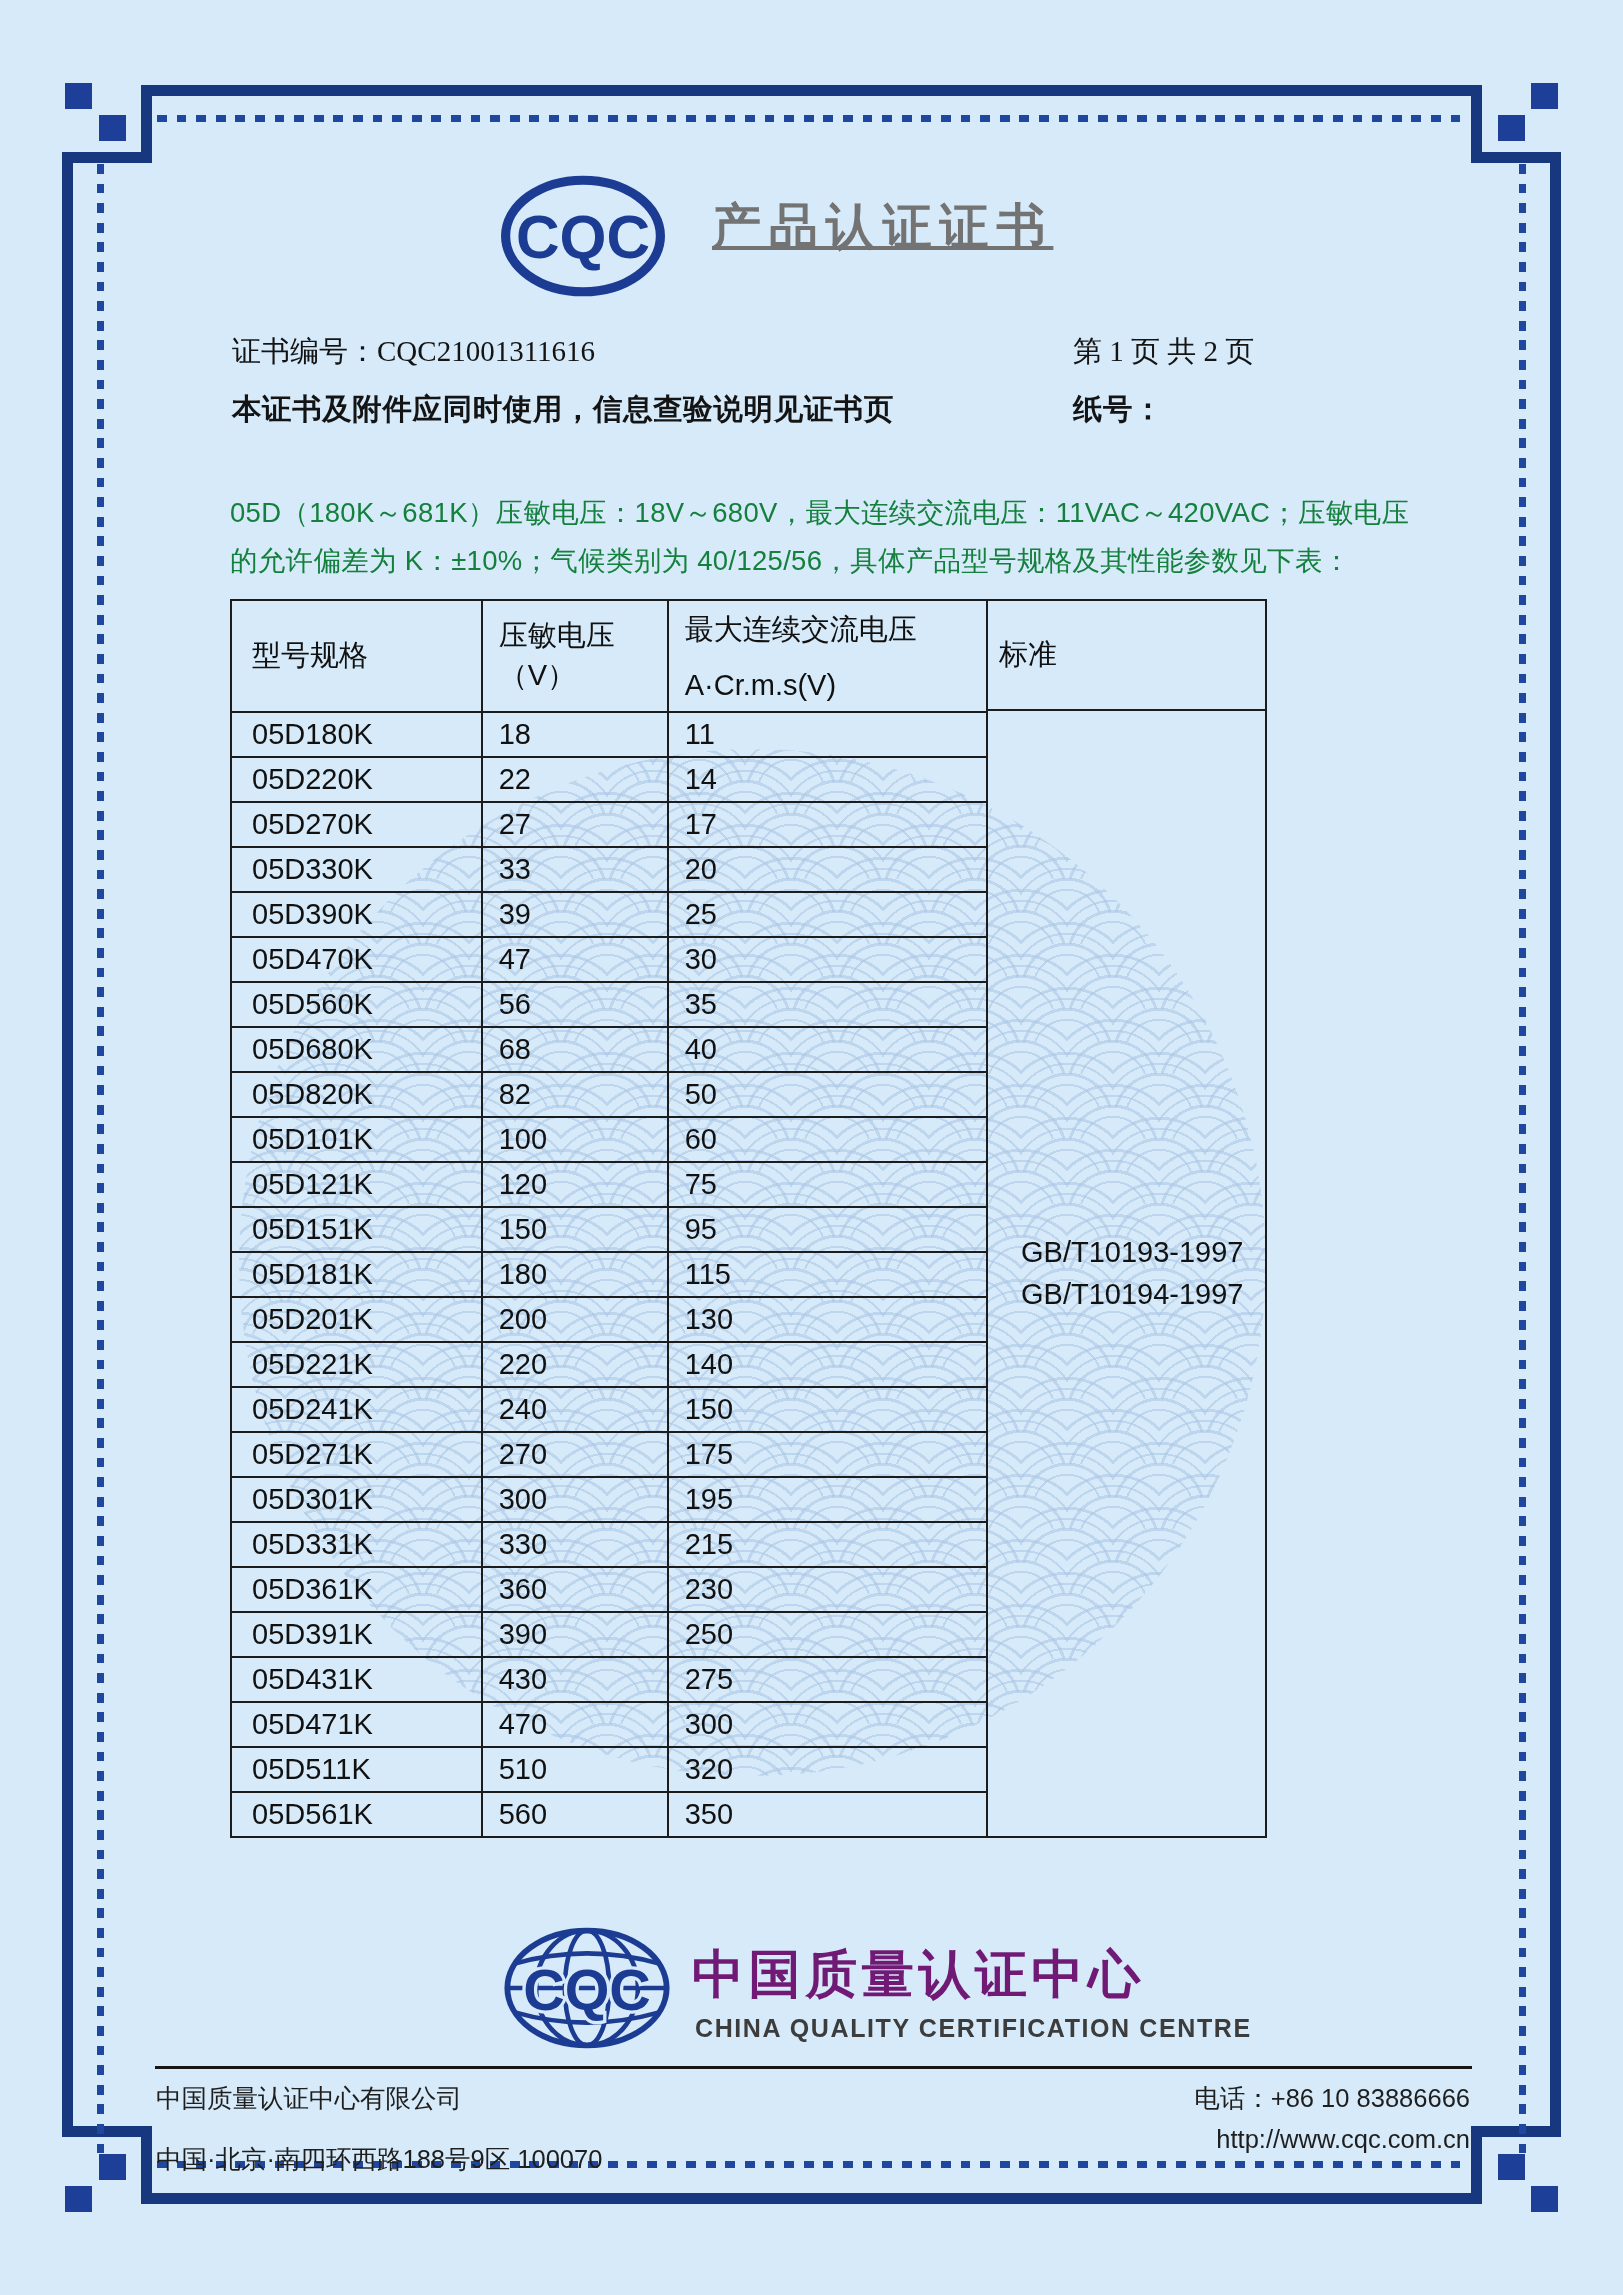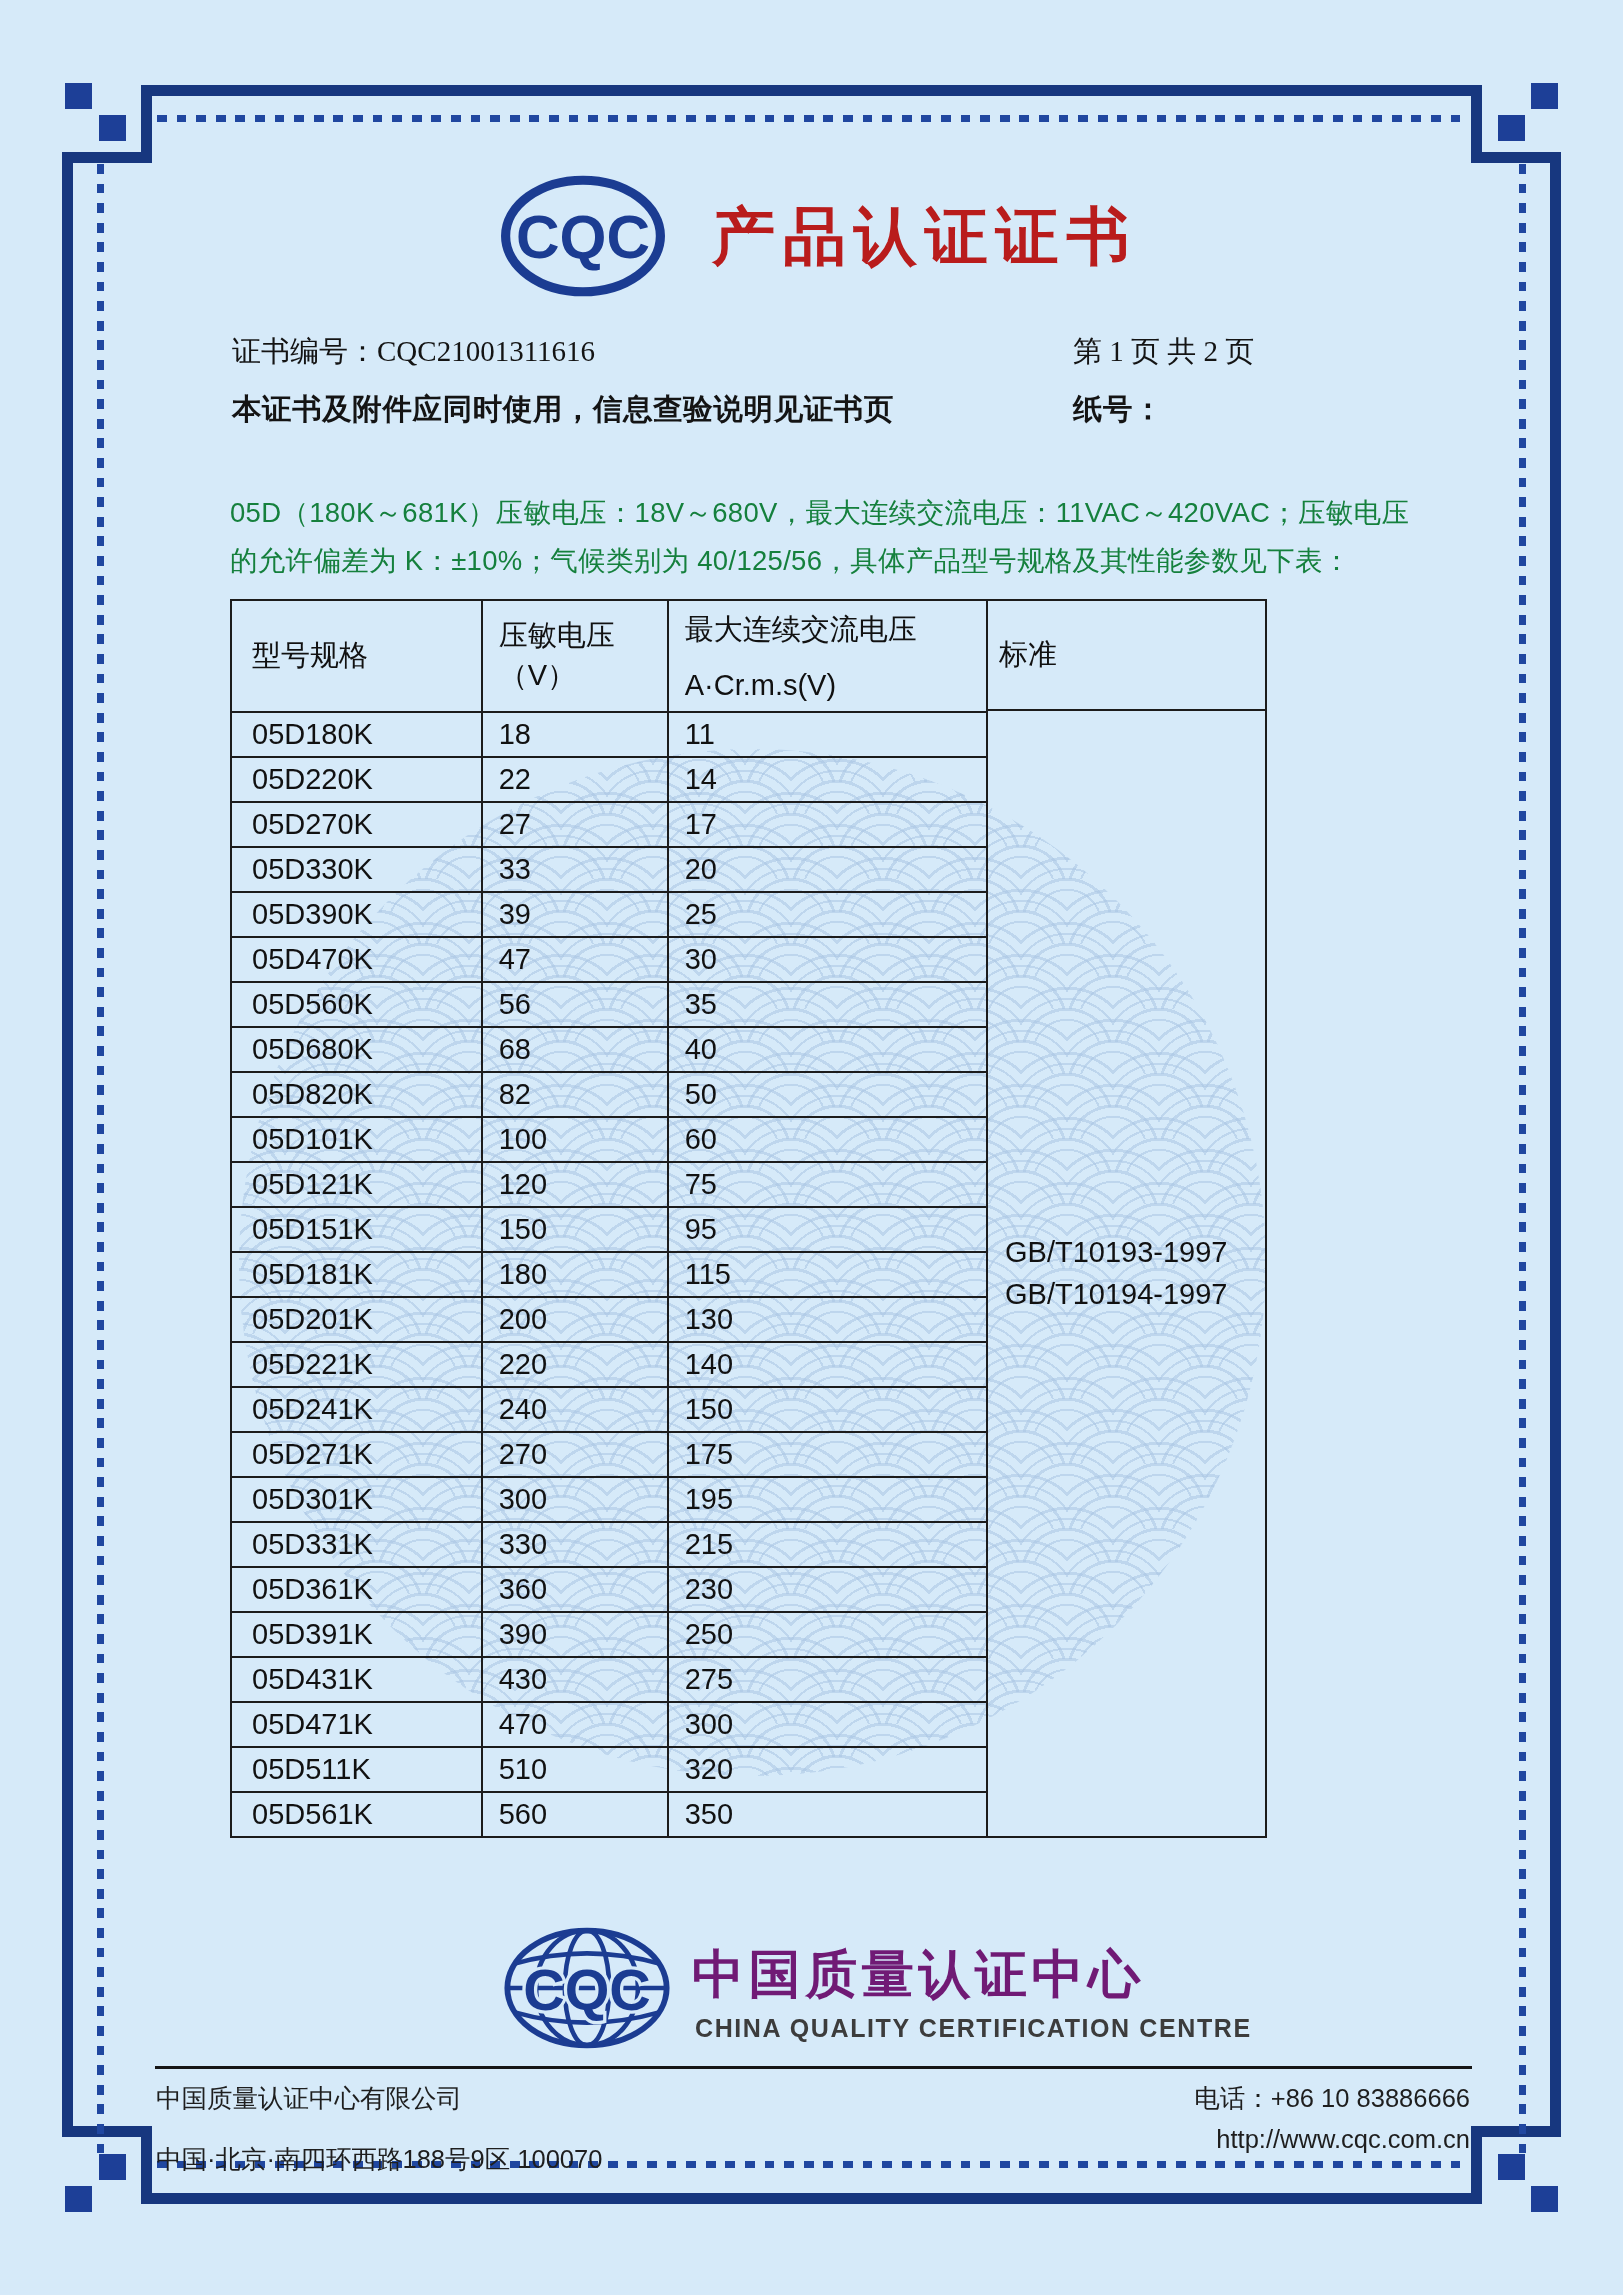--- a/index.html
+++ b/index.html
@@ -57,21 +57,21 @@
         transparent 46px 54px, rgba(125,160,205,.55) 54px 56px,
         transparent 56px 64px, rgba(125,160,205,.55) 64px 67px, transparent 67px);
     background-size:92px 65px;
     background-position:0 0, 46px 33px;
   }
 
   
   .logo-top { position:absolute; left:501px; top:175px; width:164px; height:122px; z-index:4; }
   .page-title {
     position:absolute; left:712px; top:194px; z-index:4;
-    font-size:63px; font-weight:bold; letter-spacing:7.9px; color:#b91c1c;
+    font-size:49px; font-weight:bold; letter-spacing:7.9px; color:#737373;text-decoration:underline;
   }
 
   
   .meta-row1 { position:absolute; left:232px; top:332px; width:1237px; z-index:4;
     font-family:"Liberation Serif", serif; font-size:29px; }
   .meta-row1 .right { position:absolute; left:841px; top:0; }
   .meta-row2 { position:absolute; left:232px; top:390px; width:1237px; z-index:4;
     font-size:29.4px; font-weight:600; letter-spacing:0.7px; }
   .meta-row2 .right { position:absolute; left:841px; top:0; font-weight:700; }
 
@@ -92,21 +92,21 @@
   .col1 { width:251px; border-right:2px solid #1c1c1c; padding-left:20px; }
   .col2 { width:186px; border-right:2px solid #1c1c1c; padding-left:15.7px; }
   .col3 { width:319px; border-right:2px solid #1c1c1c; padding-left:15.7px; }
   .hc.col3 { flex-direction:column; align-items:flex-start; justify-content:center; gap:19.6px; }
   .t-row { display:flex; height:43px; border-bottom:2px solid #1c1c1c; }
   .t-body .t-row:last-child { border-bottom:none; }
   .t-std { width:277px; box-sizing:border-box; display:flex; flex-direction:column; }
   .t-std-header { height:110px; box-sizing:border-box; border-bottom:2px solid #1c1c1c;
     display:flex; align-items:center; padding-left:11px; }
   .t-std-body { flex:1; display:flex; flex-direction:column; justify-content:center;
-    gap:9.2px; padding-left:17px; }
+    gap:9.2px; padding-left:33px; }
 
   
   .logo-bottom { position:absolute; left:502px; top:1926px; width:170px; height:124px; z-index:4; }
   .org-cn { position:absolute; left:692px; top:1940px; z-index:4;
     font-size:52px; font-weight:bold; letter-spacing:4.6px; color:#701a75; }
   .org-en { position:absolute; left:695px; top:2014px; z-index:4;
     font-size:25px; font-weight:bold; letter-spacing:1.6px; color:#3c3c3c; }
 
   
   .footer-rule { position:absolute; left:155px; top:2066px; width:1317px; height:3.3px;

